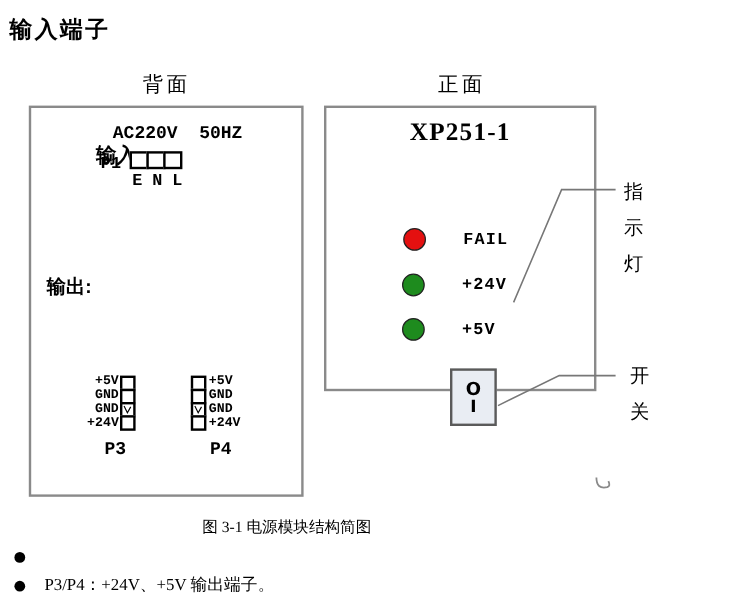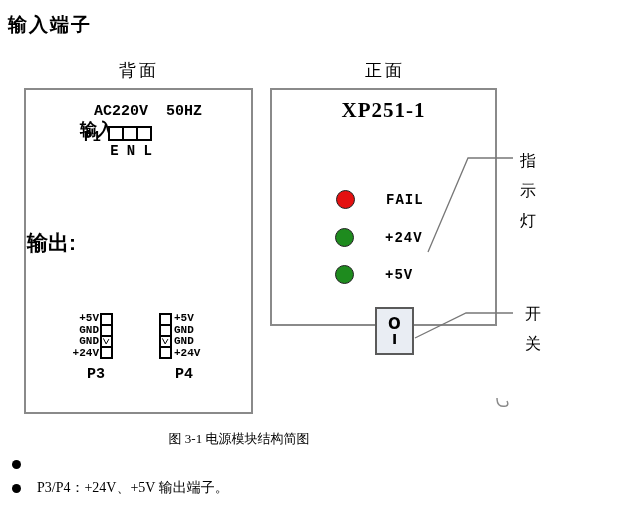--- a/index.html
+++ b/index.html
@@ -22,21 +22,21 @@
   #rating{position:absolute;left:68px;top:13px;font-size:15px;white-space:pre;}
   #input-word{position:absolute;left:11px;top:28px;font-size:17px;font-weight:bold;
               font-family:"Liberation Sans",sans-serif;margin-left:43px;}
   #p1-name{position:absolute;left:58px;top:39px;font-size:14px;}
   #p1-conn{position:absolute;left:82px;top:36px;display:flex;}
   .pin-sq{box-sizing:border-box;border:2px solid #000;background:#fff;}
   #p1-conn .pin-sq{width:16px;height:15px;margin-left:-2px;}
   #p1-conn .pin-sq:first-child{margin-left:0;}
   #p1-pins{position:absolute;left:80px;top:53px;width:50px;display:flex;
            justify-content:space-around;font-size:14px;}
-  #output-word{position:absolute;left:1px;top:139px;font-size:21px;font-weight:bold;
+  #output-word{position:absolute;left:13px;top:139px;font-size:16px;font-weight:bold;
                font-family:Liberation Sans, sans-serif;}
 
   .pin-col{position:absolute;display:flex;flex-direction:column;}
   .pin-col .pin-sq{width:13px;height:13px;margin-top:-2px;position:relative;}
   .pin-col .pin-sq:first-child{margin-top:0;}
   .pin-labels{position:absolute;font-size:11px;line-height:11.5px;}
   .pin-labels.right-align{text-align:right;width:40px;}
   #p3-labels{left:33px;top:223px;}
   #p3-col{left:74px;top:223px;}
   #p4-col{left:133px;top:223px;}

